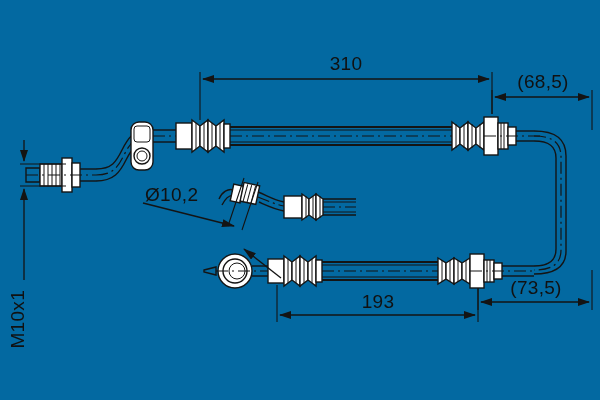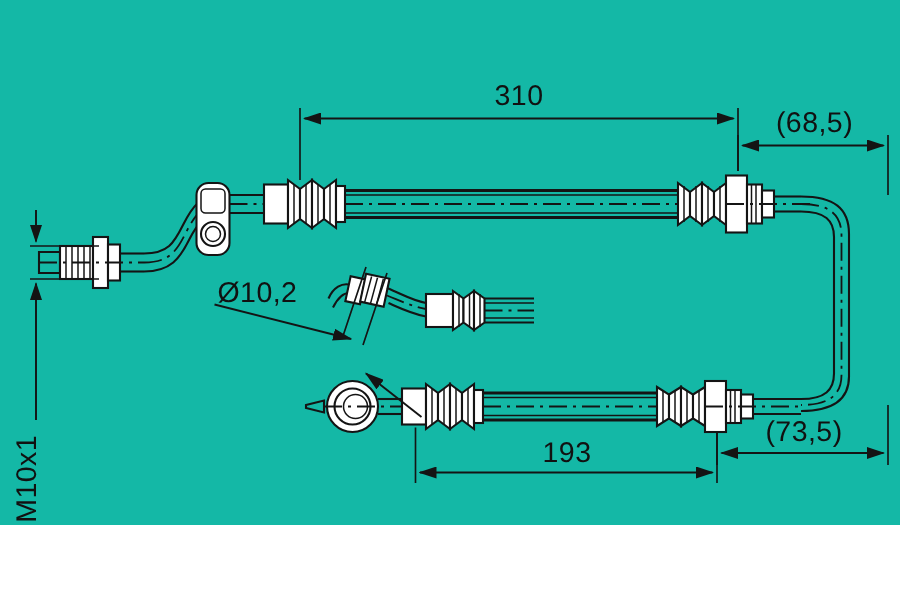--- a/index.html
+++ b/index.html
@@ -6,22 +6,22 @@
     margin: 0;
     padding: 0;
     background: #ffffff;
   }
   body {
     font-family: "Liberation Sans", sans-serif;
   }
   #drawing-root {
     position: relative;
     width: 600px;
-    height: 350px;
-    background: #14b8a6;
+    height: 400px;
+    background: #0369a1;
     overflow: hidden;
   }
   #drawing-svg {
     position: absolute;
     top: 0;
     left: 0;
     width: 600px;
     height: 400px;
     display: block;
   }

